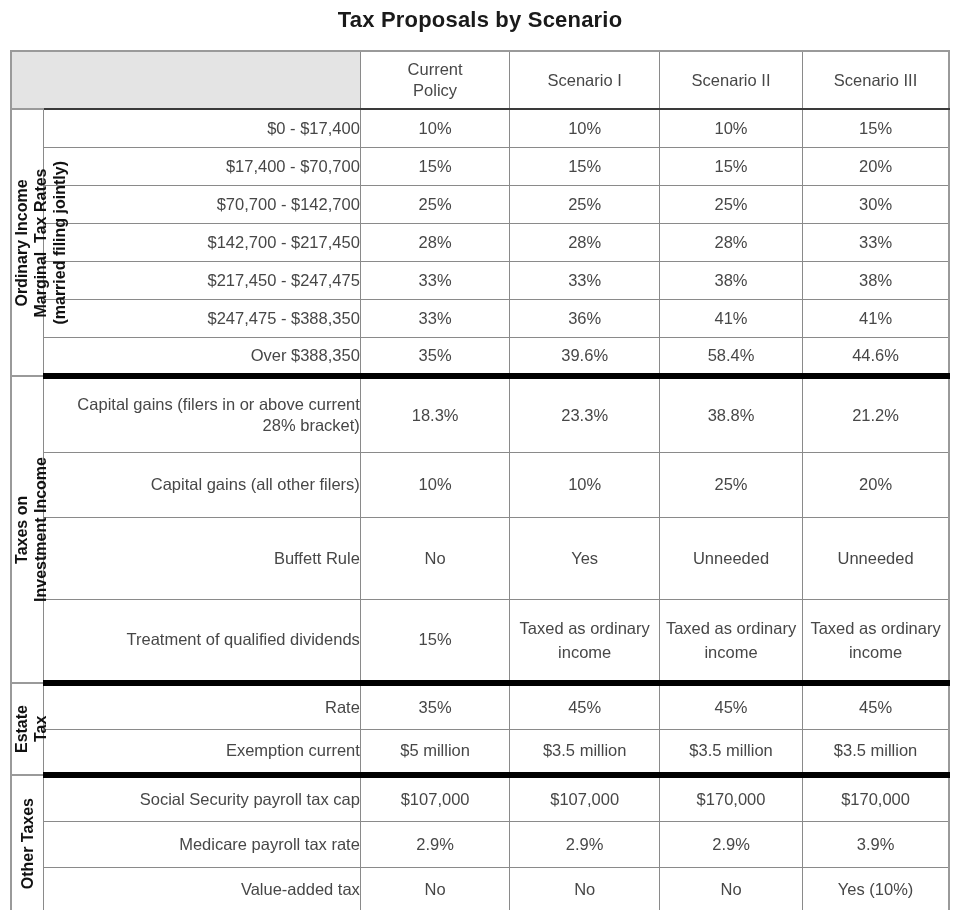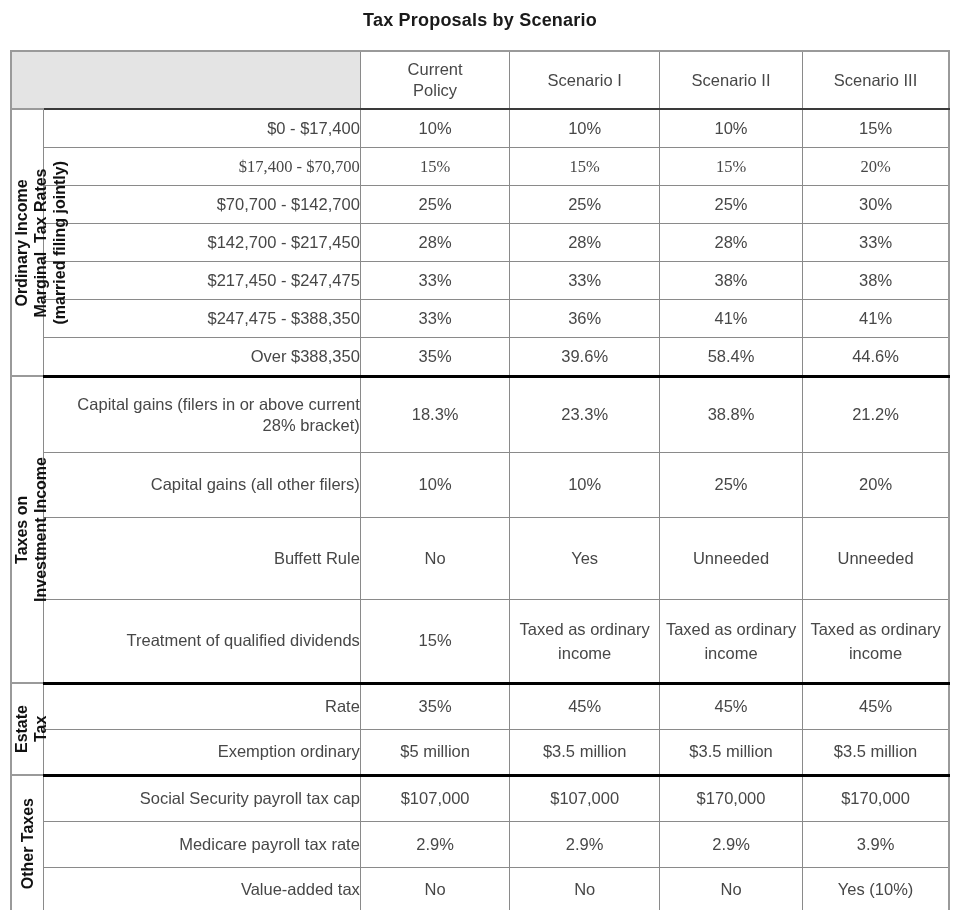--- a/index.html
+++ b/index.html
@@ -15,21 +15,21 @@
     overflow: hidden;
   }
   #page {
     position: relative;
     width: 960px;
     height: 910px;
     box-sizing: border-box;
   }
   #title {
     text-align: center;
-    font-size: 18px;
+    font-size: 22px;
     font-weight: bold;
     color: #1a1a1a;
     letter-spacing: 0.2px;
     padding-top: 5px;
     height: 39px;
     line-height: 30px;
     box-sizing: border-box;
   }
   #table-wrap {
     position: absolute;
@@ -102,21 +102,21 @@
   }
   td.val {
     text-align: center;
     line-height: 21px;
     font-size: 17px;
     color: #4a4a4a;
   }
   td.multiline { line-height: 24px; }
   tr.sec-start > td { border-top: 2px solid #3a3a3a; }
   tr.sec-start > td.section-cell { border-top: 2px solid #9a9a9a; }
-  tr.heavy-bottom > td { border-bottom: 3px solid #000000; }
+  tr.heavy-bottom > td { border-bottom: 6px solid #000000; }
 </style>
 </head>
 <body>
 
 <div id="page">
 
   <div id="title">Tax Proposals by Scenario</div>
 
   <div id="table-wrap">
     <table class="tax-table">
@@ -143,21 +143,21 @@
               <span class="rot">Ordinary Income
 Marginal  Tax Rates
 (married filing jointly)</span>
             </td>
             <td class="row-label">$0 - $17,400</td>
             <td class="val">10%</td>
             <td class="val">10%</td>
             <td class="val">10%</td>
             <td class="val">15%</td>
           </tr>
-          <tr style="height: 38px; font-family: Liberation Serif, serif;">
+          <tr style="height: 38px;">
             <td class="row-label">$17,400 - $70,700</td>
             <td class="val">15%</td>
             <td class="val">15%</td>
             <td class="val">15%</td>
             <td class="val">20%</td>
           </tr>
           <tr style="height: 38px;">
             <td class="row-label">$70,700 - $142,700</td>
             <td class="val">25%</td>
             <td class="val">25%</td>
@@ -229,21 +229,21 @@
               <span class="rot">Estate
 Tax</span>
             </td>
             <td class="row-label">Rate</td>
             <td class="val">35%</td>
             <td class="val">45%</td>
             <td class="val">45%</td>
             <td class="val">45%</td>
           </tr>
           <tr class="heavy-bottom" style="height: 46px;">
-            <td class="row-label">Exemption ordinary</td>
+            <td class="row-label">Exemption current</td>
             <td class="val">$5 million</td>
             <td class="val">$3.5 million</td>
             <td class="val">$3.5 million</td>
             <td class="val">$3.5 million</td>
           </tr>
           <tr class="sec-start" style="height: 46px;">
             <td class="section-cell" rowspan="3">
               <span class="rot">Other Taxes</span>
             </td>
             <td class="row-label">Social Security payroll tax cap</td>

